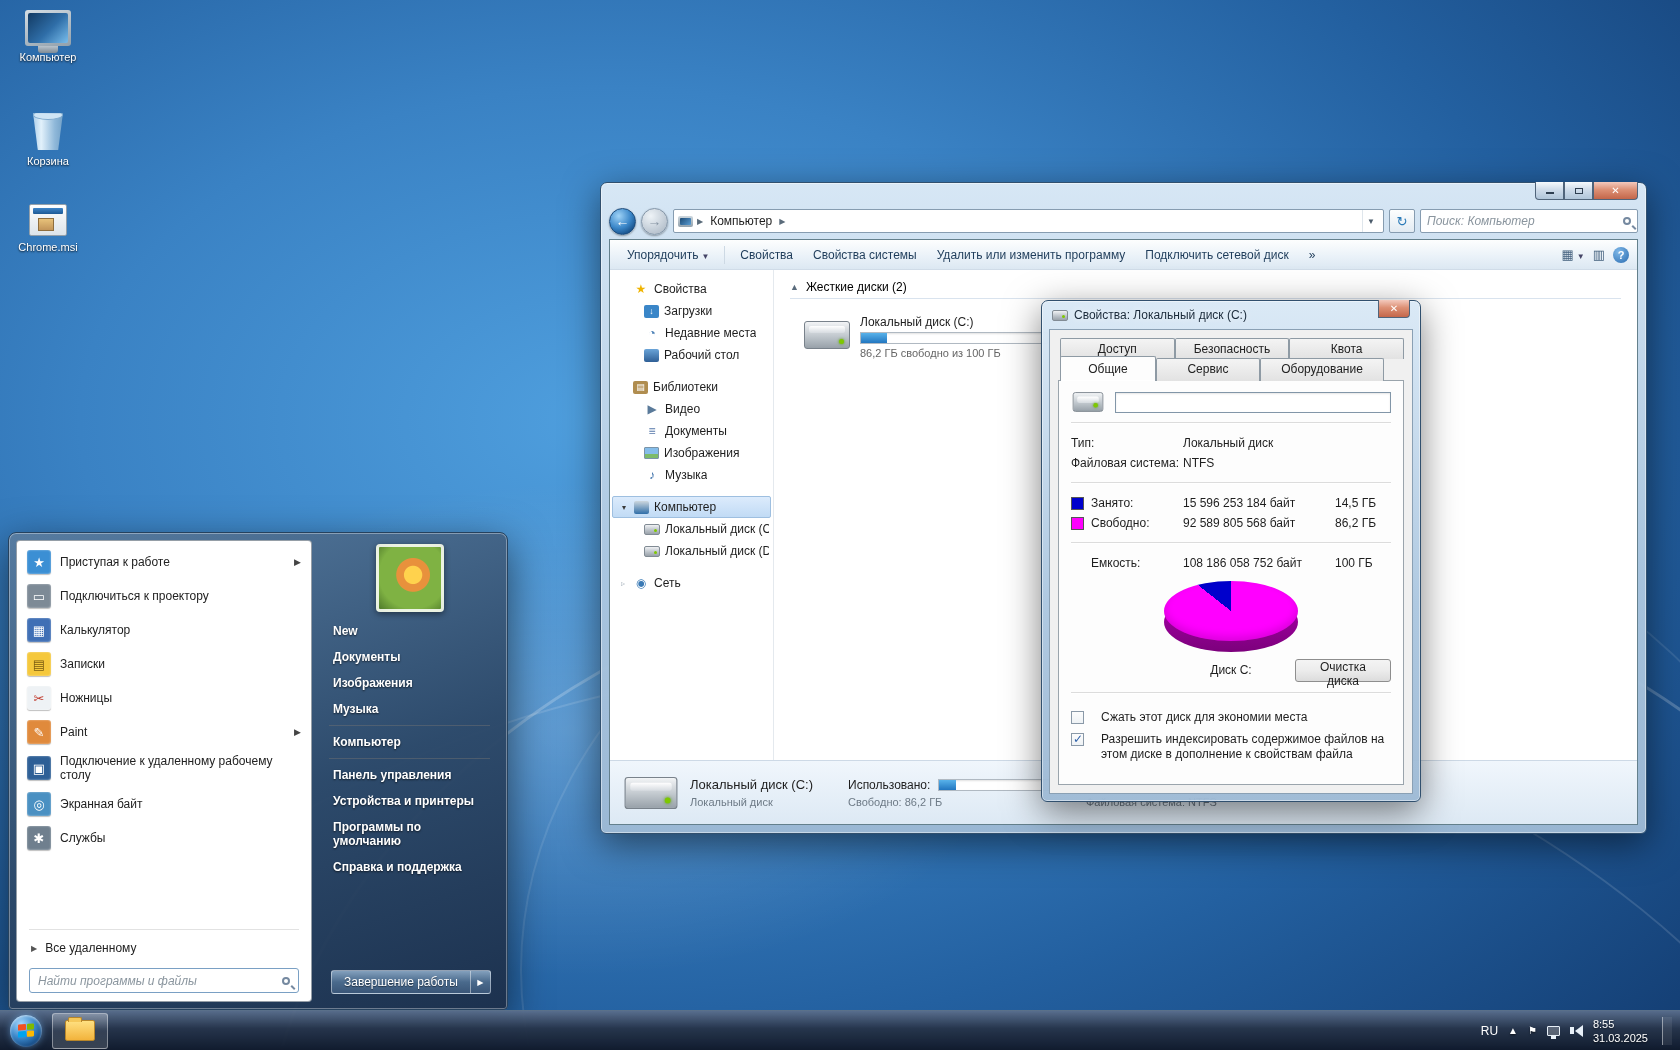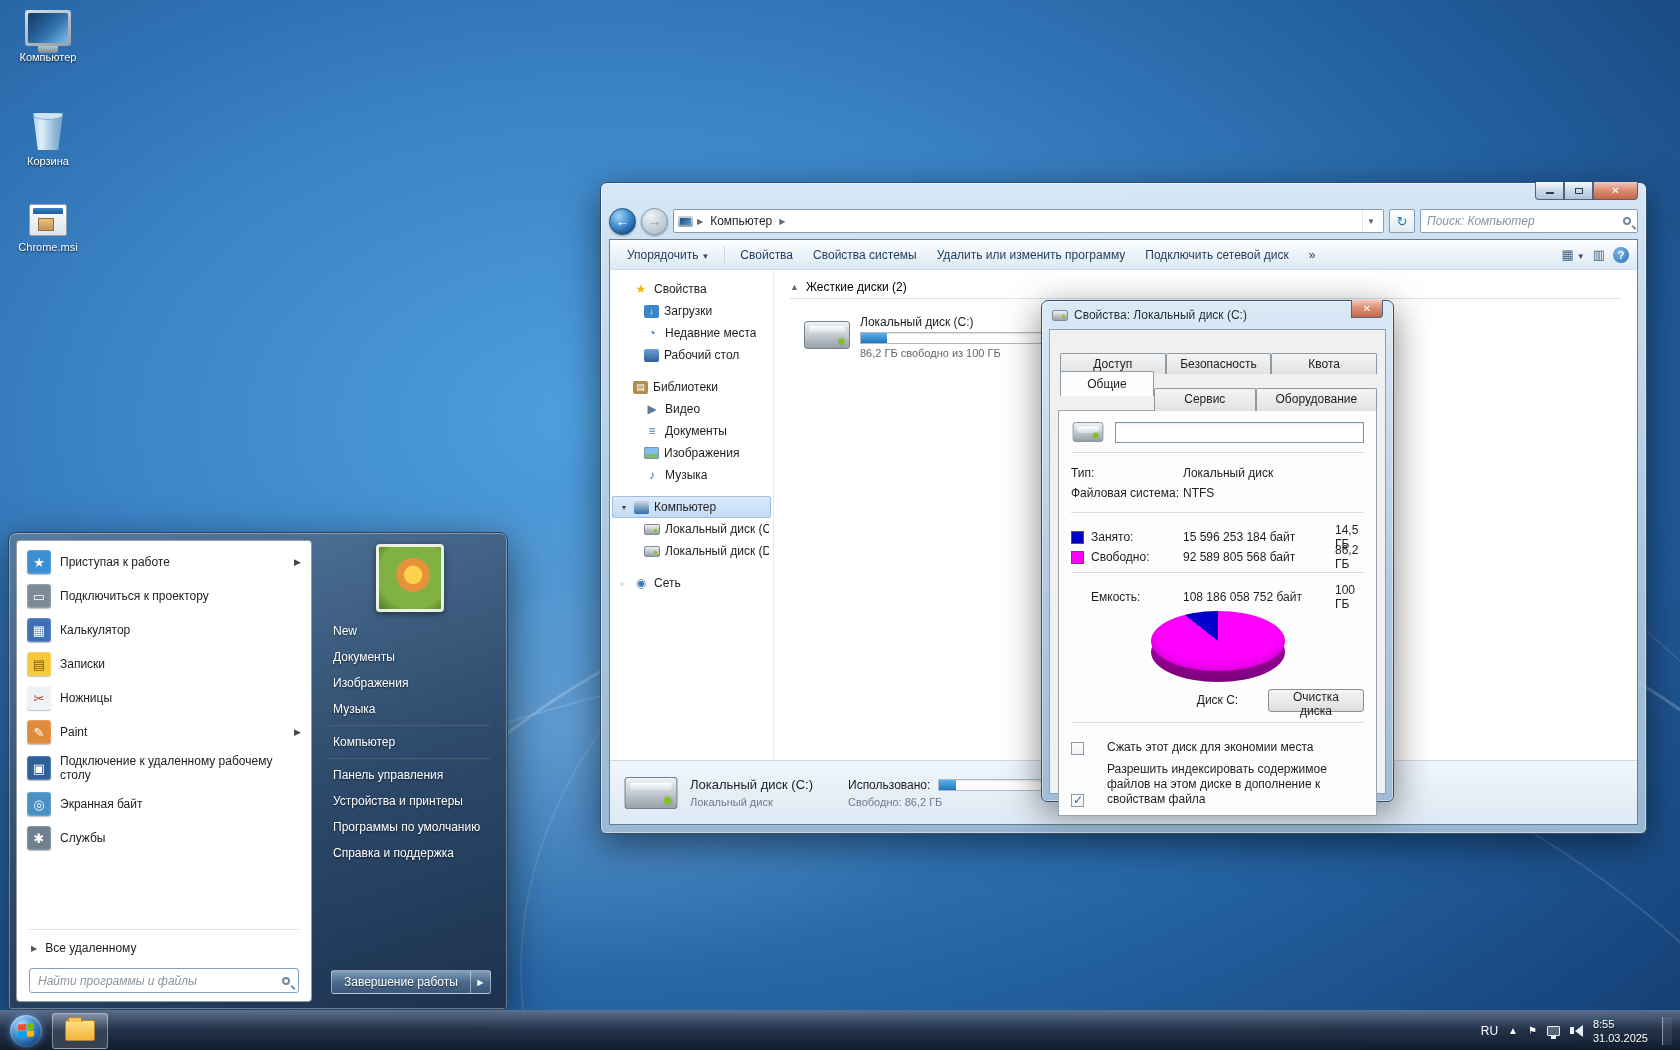--- a/index.html
+++ b/index.html
@@ -120,28 +120,28 @@
   .details { height:64px; flex:none; border-top:1px solid #cdd9e6; background:linear-gradient(#f0f6fc,#dde9f4);
     display:flex; align-items:center; padding:0 14px; gap:12px; }
   .dp-art { transform:scale(1.15); margin:0 4px; }
   .dp-grid { display:grid; grid-template-columns:150px 230px 1fr; grid-template-rows:18px 16px; align-items:center; column-gap:8px; flex:1; }
   .dp-name { font-size:13px; }
   .dp-usedrow { display:flex; align-items:center; gap:8px; }
   .dp-usedrow .cap-bar { width:122px; }
   .dp-sub { color:#6d7a86; font-size:11px; }
 
   
-  .dialog { left:1041px; top:300px; width:353px; height:502px; z-index:20; }
+  .dialog { left:1041px; top:300px; width:380px; height:502px; z-index:20; }
   .dlg-title { position:absolute; top:0; left:0; right:0; height:28px; display:flex; align-items:center; padding:0 10px; gap:6px; }
   .dlg-title-text { font-size:12px; color:#1a2a3a; text-shadow:0 0 6px rgba(255,255,255,.9); }
   .dlg-body { position:absolute; top:28px; left:7px; right:7px; bottom:7px; background:#f0f0f0; border:1px solid #8aa0b4;
     display:flex; flex-direction:column; padding:8px; }
   .tabs-row { display:flex; padding-left:2px; }
   .tab { border:1px solid #8e9aa4; border-bottom:none; border-radius:2px 2px 0 0; background:linear-gradient(#f4f4f4,#e2e2e2);
-    font-size:12px; padding:3px 0 4px; text-align:center; color:#222;margin-top:15px; }
+    font-size:12px; padding:3px 0 4px; text-align:center; color:#222; }
   .tabs-back .tab { width:117px; height:21px; }
   .tabs-front { margin-top:-1px; position:relative; }
   .tabs-front .tab { height:23px; }
   .tab.active { background:#fdfdfd; position:relative; z-index:2; margin-top:-2px; height:25px; padding-top:5px;
     box-shadow:0 -1px 0 #fff inset; }
   .tab-page { flex:1; border:1px solid #9aa4ac; margin-top:-1px; background:#fdfdfd; padding:10px 12px 8px;
     display:flex; flex-direction:column; }
   .vol-row { display:flex; align-items:center; gap:10px; }
   .vol-row .drive-sm { width:34px; height:22px; margin-top:0; transform:scale(.9); }
   .vol-input { flex:1; height:21px; border:1px solid #8296a8; background:#fff; box-shadow:inset 0 1px 2px rgba(0,0,0,.1);
@@ -155,21 +155,21 @@
   .pie-wrap { position:relative; width:134px; height:74px; margin:8px auto 0; }
   .pie-depth { position:absolute; top:11px; left:0; width:134px; height:60px; border-radius:50%;
     background:linear-gradient(#b000b0,#7c007c); }
   .pie-top { position:absolute; top:0; left:0; width:134px; height:60px; border-radius:50%;
     background:conic-gradient(#ff00ff 0 308deg, #0000cc 308deg 360deg); box-shadow:inset 0 -4px 8px rgba(0,0,0,.15); }
   .pie-caption-row { position:relative; height:26px; margin-top:2px; }
   .pie-caption { position:absolute; left:0; right:0; text-align:center; top:6px; font-size:12px; }
   .btn { border:1px solid #8e8e8e; border-radius:3px; background:linear-gradient(#f4f4f4,#ececec 50%,#dcdcdc);
     font-family:inherit; font-size:12px; color:#1e1e1e; height:23px; padding:0 10px; }
   .cleanup-btn { position:absolute; right:0; top:2px; width:96px; }
-  .chk-row { display:flex; gap:23px; margin-top:7px; align-items:flex-end; font-size:12px; line-height:15px; }
+  .chk-row { display:flex; gap:17px; margin-top:7px; align-items:flex-start; font-size:12px; line-height:15px; }
   .chk { width:13px; height:13px; flex:none; border:1px solid #8a99a8; background:linear-gradient(#fcfcfc,#eef2f5); position:relative; margin-top:1px; }
   .chk.checked::after { content:"✓"; position:absolute; left:1px; top:-2px; font-size:12px; font-weight:bold; color:#2c5fa8; }
   .dlg-buttons { height:32px; flex:none; display:flex; justify-content:flex-end; align-items:flex-end; gap:7px; padding-top:8px; }
   .dlg-buttons .btn { width:86px; }
   .btn.focus { border-color:#3c7fb1; box-shadow:0 0 0 1px #a8cbe8 inset; }
   .btn:disabled, .btn.disabled { color:#9a9a9a; border-color:#b5b5b5; background:#f4f4f4; }
 
   
   .start-menu { position:absolute; left:8px; bottom:40px; width:500px; height:478px; z-index:30;
     border:1px solid #26425e; border-radius:8px 8px 4px 4px;
@@ -187,21 +187,21 @@
   .sm-sep { height:1px; background:#e2e2e2; margin:4px 10px; }
   .all-prog { display:flex; align-items:center; gap:8px; padding:7px 12px; font-size:12px; color:#222; }
   .all-prog .tri { font-size:8px; color:#555; }
   .sm-search { margin:6px 10px 2px; height:25px; border:1px solid #7aa0c4; border-radius:3px; background:#fff;
     display:flex; align-items:center; padding:0 8px; gap:6px; }
   .sm-search input { flex:1; border:none; outline:none; font-family:inherit; font-size:12px; background:transparent; }
   .sm-right { flex:1; display:flex; flex-direction:column; padding:2px 8px 6px; }
   .avatar { width:68px; height:68px; margin:2px auto 6px; border:3px solid rgba(255,255,255,.85); border-radius:4px;
     box-shadow:0 2px 6px rgba(0,0,0,.45);
     background:radial-gradient(circle at 55% 45%, #ffd24d 0 18%, #e8913c 20% 34%, #7fb243 36% 70%, #4f7a2a 100%); }
-  .sm-link { color:#fff; font-size:12px; padding:6px 6px; text-shadow:0 1px 2px rgba(0,0,0,.65); border-radius:3px; }
+  .sm-link { color:#fff; font-size:12px; padding:6px 6px; text-shadow:0 1px 2px rgba(0,0,0,.65); border-radius:3px;font-weight:bold; }
   .sm-rsep { height:1px; background:rgba(255,255,255,.28); border-top:1px solid rgba(0,0,0,.25); margin:3px 2px; }
   .shutdown-row { margin-top:auto; display:flex; align-items:center; padding:4px 0 2px 4px; }
   .shutdown-btn { height:24px; padding:0 12px; color:#fff; font-size:12px; display:flex; align-items:center;
     border:1px solid rgba(255,255,255,.45); border-radius:3px 0 0 3px;
     background:linear-gradient(#83a0bd,#4a6a8c 50%,#3a5678); text-shadow:0 1px 1px rgba(0,0,0,.5); }
   .shutdown-arrow { height:24px; width:20px; color:#fff; font-size:8px; display:flex; align-items:center; justify-content:center;
     border:1px solid rgba(255,255,255,.45); border-left:none; border-radius:0 3px 3px 0;
     background:linear-gradient(#83a0bd,#4a6a8c 50%,#3a5678); }
 
   

